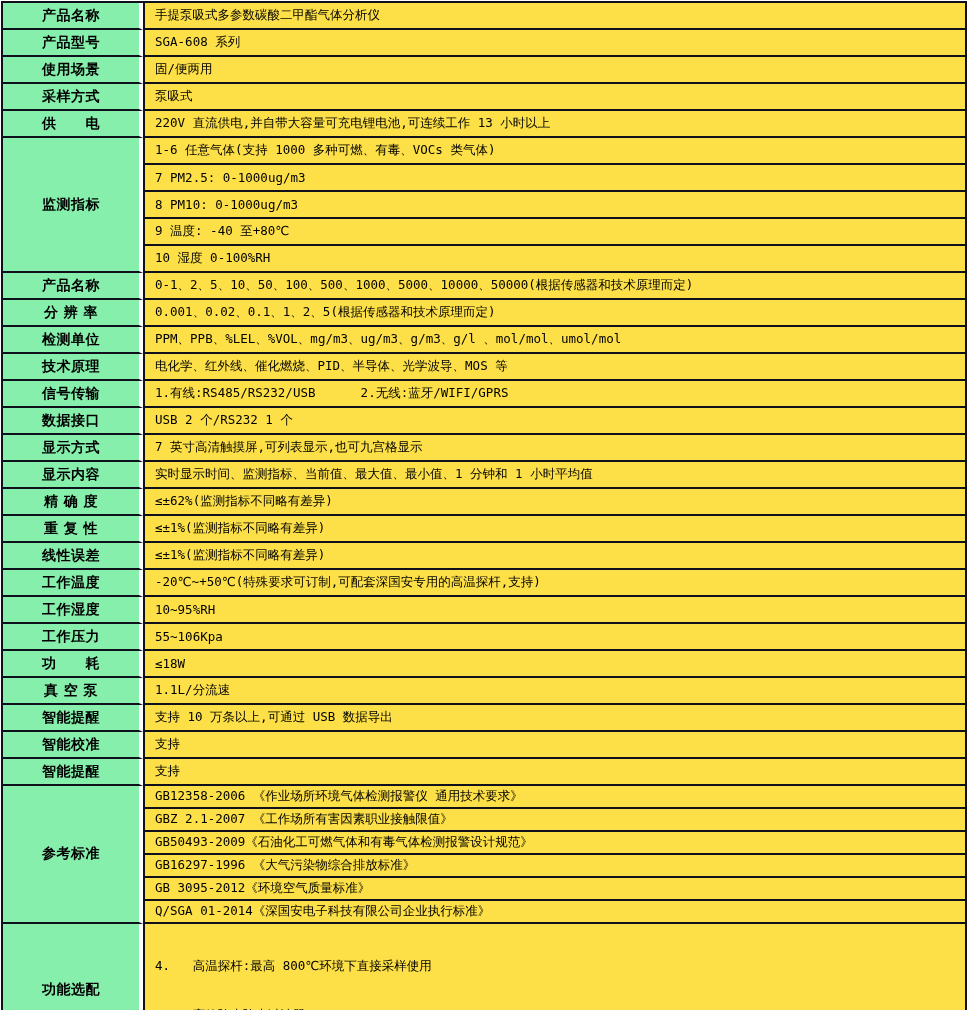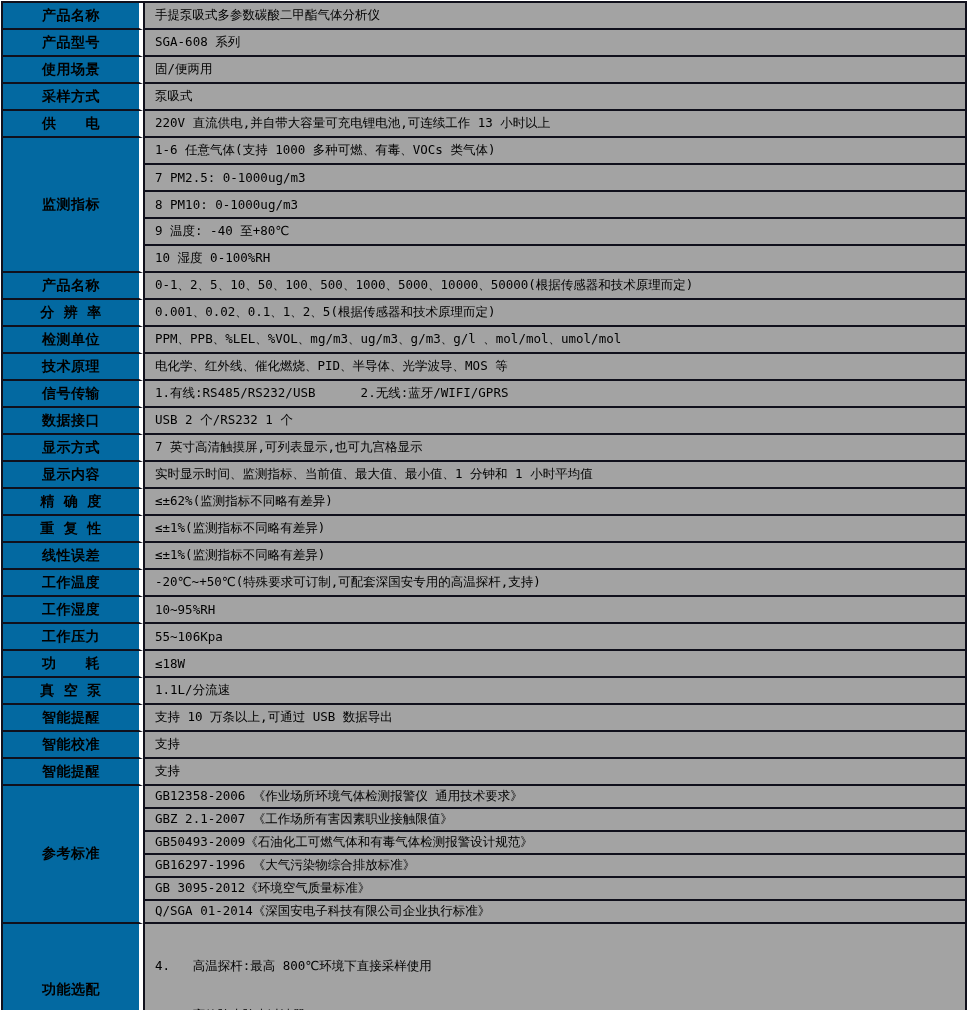--- a/index.html
+++ b/index.html
@@ -9,32 +9,31 @@
     width:966px;
     margin-left:1px;
     border-collapse:separate;
     border-spacing:0;
     table-layout:fixed;
     border:2px solid #10101c;
   }
   col.c-label{width:140px;}
   td{box-sizing:border-box;vertical-align:middle;}
   td.lab{
-    background:#0369a1;
+    background:#86efac;
     border-right:4px solid #ffffff;
     border-bottom:2px solid #10101c;
     font-weight:700;
     font-size:14px;
     text-align:center;
     letter-spacing:0.5px;
     padding:2px 2px;
-    font-family:Liberation Mono, monospace;
   }
   td.val{
-    background:#a3a3a3;
+    background:#fde047;
     border-left:2px solid #10101c;
     border-bottom:2px solid #10101c;
     font-family:"DejaVu Sans Mono","DejaVu Sans",sans-serif;
     font-size:12.5px;
     padding:2px 4px 2px 10px;
     white-space:pre-wrap;
     overflow:hidden;
   }
   tr.std{height:27px;}
   tr.short{height:22px;}

